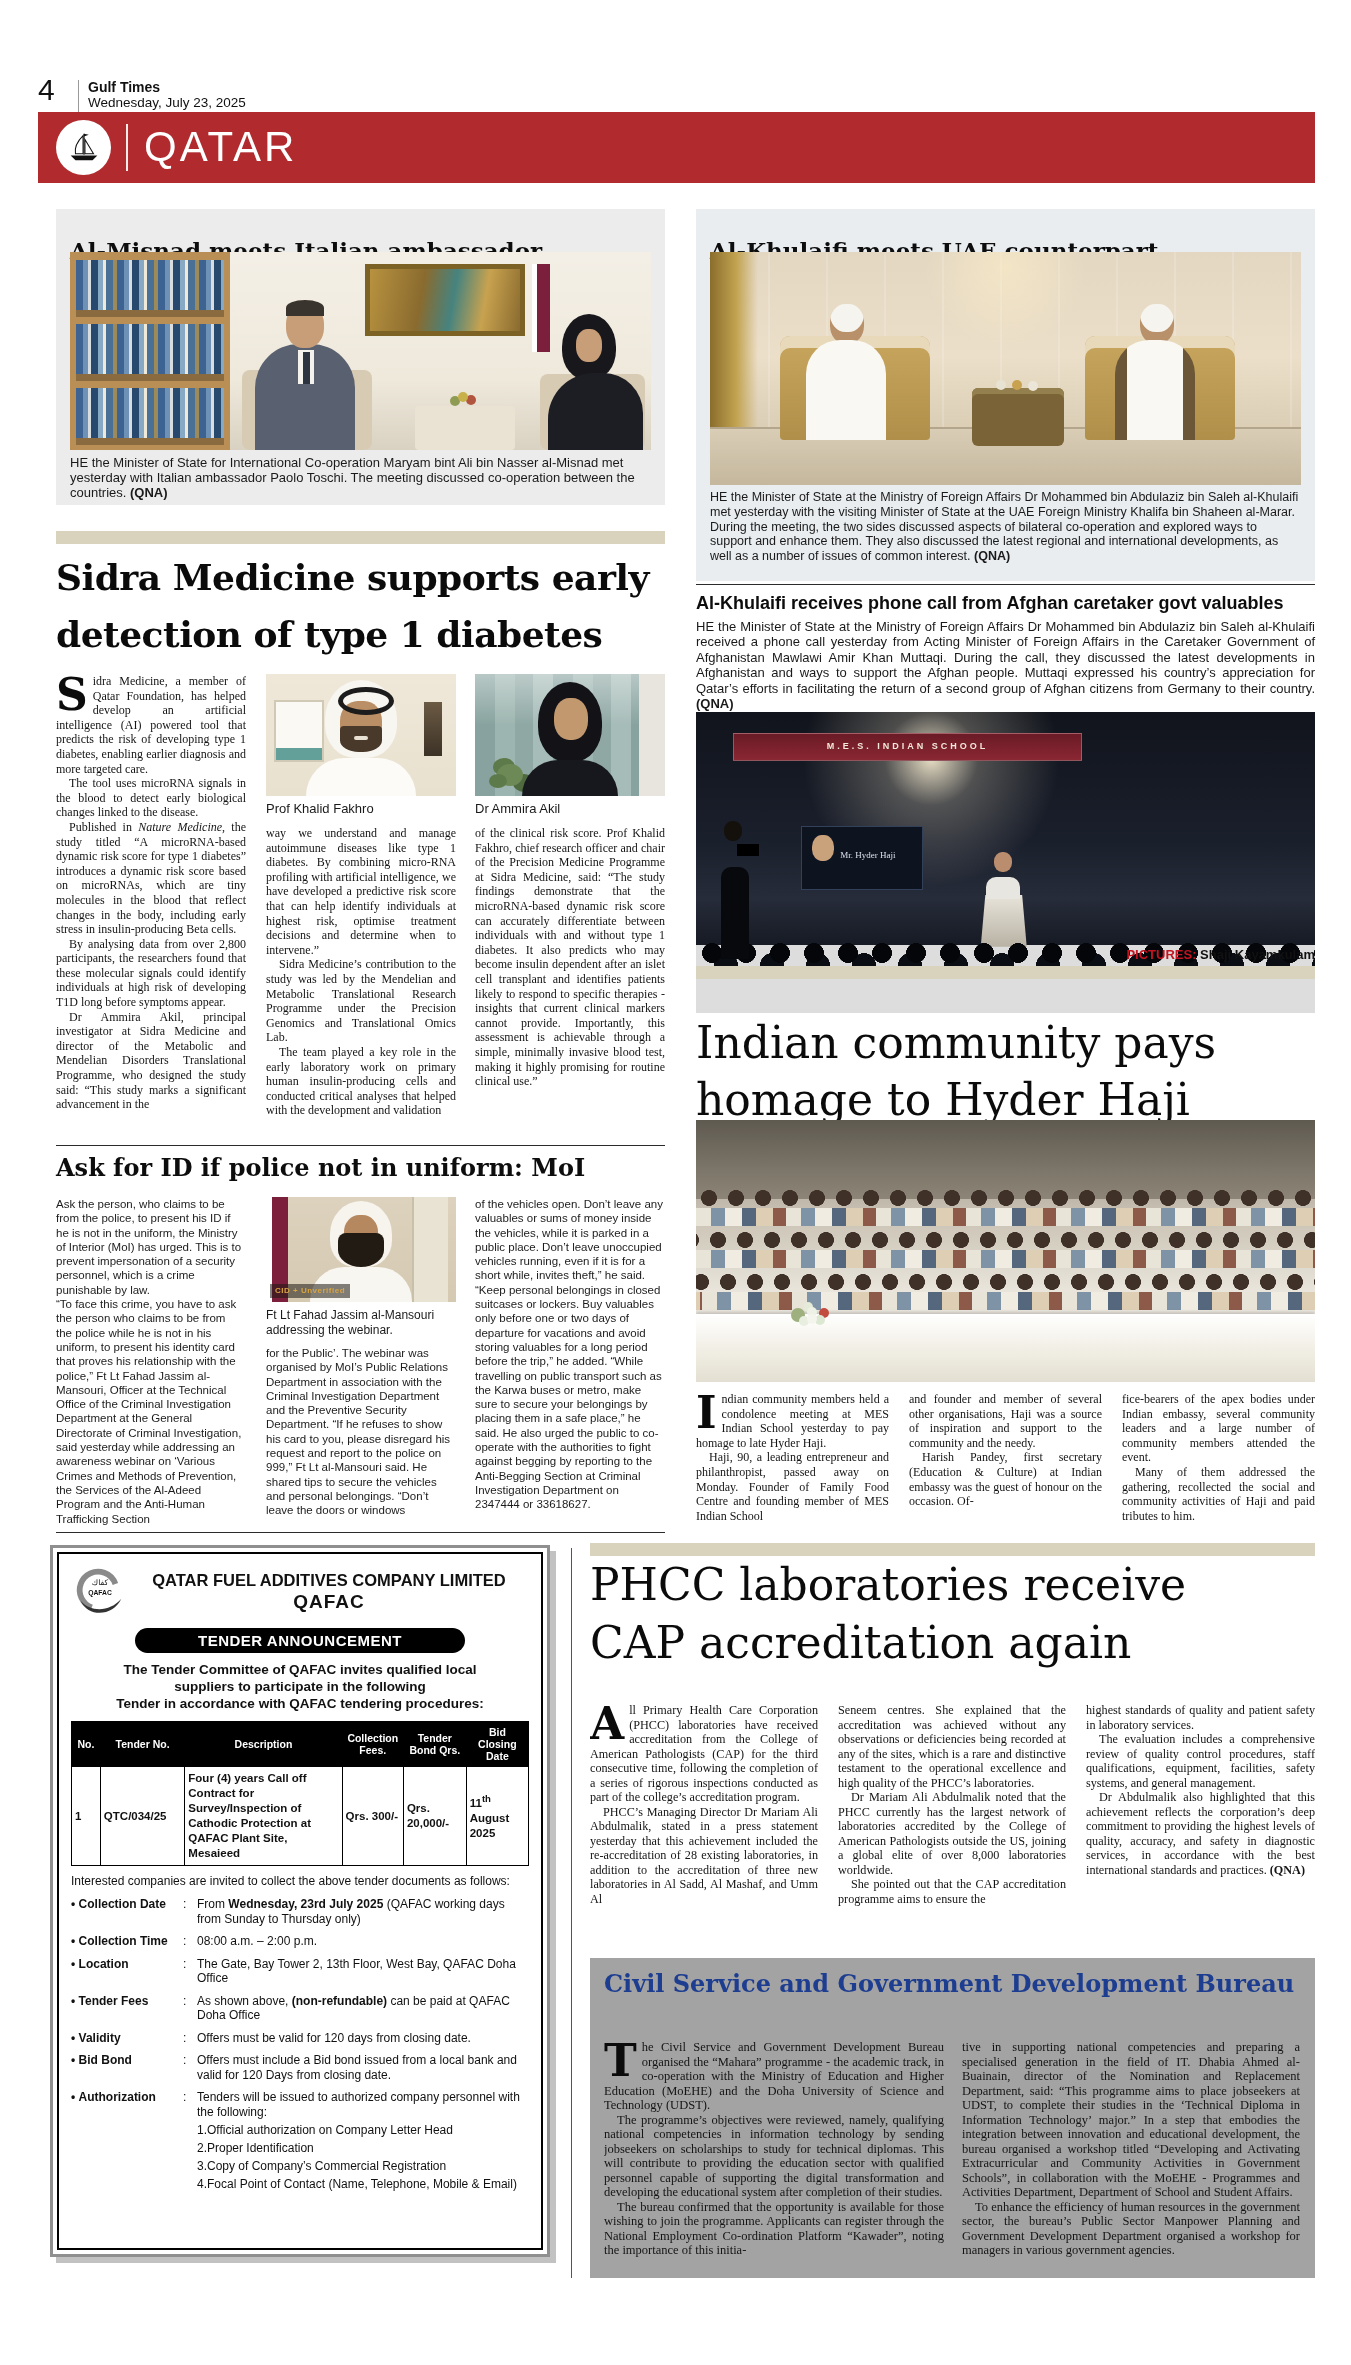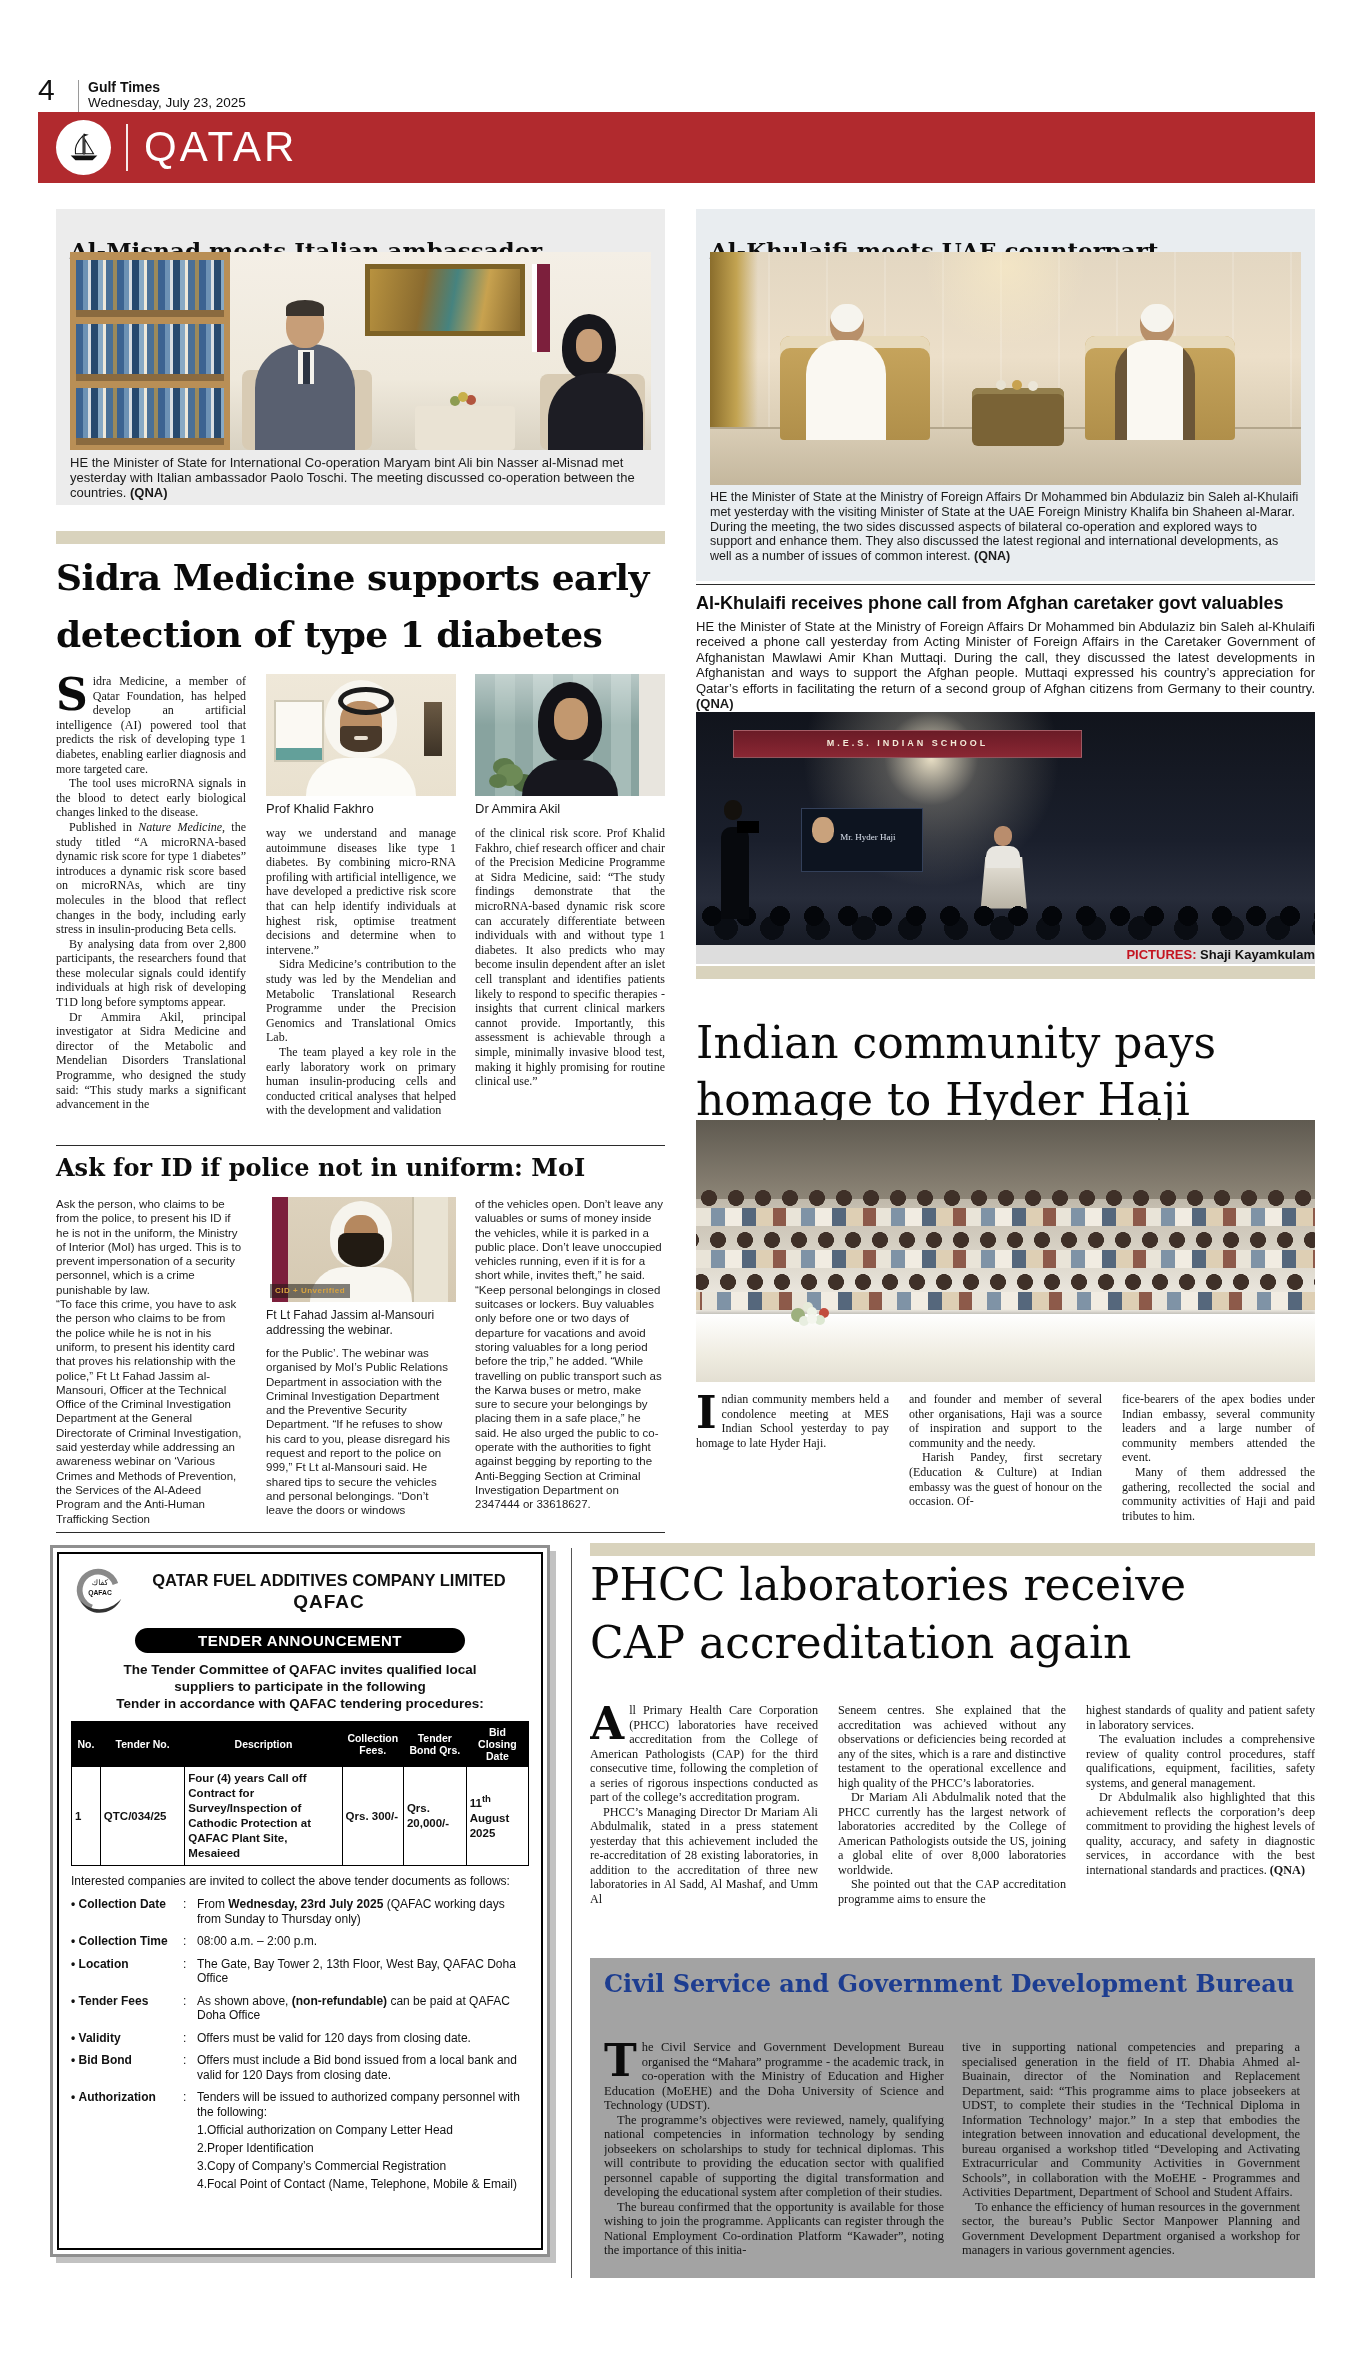--- a/index.html
+++ b/index.html
@@ -338,21 +338,21 @@
     <p class="first">of the clinical risk score. Prof Khalid Fakhro, chief research officer and chair of the Precision Medicine Programme at Sidra Medicine, said: “The study findings demonstrate that the microRNA-based dynamic risk score can accurately differentiate between individuals with and without type 1 diabetes. It also predicts who may become insulin dependent after an islet cell transplant and identifies patients likely to respond to specific therapies - insights that current clinical markers cannot provide. Importantly, this assessment is achievable through a simple, minimally invasive blood test, making it highly promising for routine clinical use.”</p>
   </div>
 
   <div class="abs rule" style="left:696px;top:584px;width:619px;height:1px"></div>
   <h2 class="abs" id="phone-h" style="margin:0">Al-Khulaifi receives phone call from Afghan caretaker govt valuables</h2>
   <p class="abs" id="phone-body" style="margin:0">
     <span>HE the Minister of State at the Ministry of Foreign Affairs Dr Mohammed bin Abdulaziz bin Saleh al-Khulaifi received a phone call yesterday from Acting Minister of Foreign Affairs in the Caretaker Government of Afghanistan Mawlawi Amir Khan Muttaqi. During the call, they discussed the latest developments in Afghanistan and ways to support the Afghan people. Muttaqi expressed his country’s appreciation for Qatar’s efforts in facilitating the return of a second group of Afghan citizens from Germany to their country.</span>
     <b>(QNA)</b>
   </p>
 
-  <div class="abs photo" style="left:696px;top:712px;width:619px;height:252px">
+  <div class="abs photo" style="left:696px;top:712px;width:619px;height:301px">
     <div id="photoF">
       <div class="pF-banner">M.E.S. INDIAN SCHOOL</div>
       <div class="pF-screen">
         <div class="port"></div>
         <div class="cap">Mr. Hyder Haji</div>
       </div>
       <div class="pF-podium"></div>
       <div class="pF-spk-head"></div>
       <div class="pF-spk-body"></div>
       <div class="pF-crowd"></div>
@@ -376,20 +376,21 @@
       <div class="pG-wall"></div>
       <div class="pG-row" style="top:26%"></div>
       <div class="pG-row" style="top:42%;background-position:9px 0,0 20px"></div>
       <div class="pG-row" style="top:58%;background-position:19px 0,6px 20px"></div>
       <div class="pG-table"></div>
       <div class="pG-flowers"></div>
     </div>
   </div>
   <div class="abs serifcol clip" style="left:696px;top:1392px;width:193px;height:150px">
     <p class="first"><span class="dropcap">I</span><span>ndian community members held a condolence meeting at MES Indian School yesterday to pay homage to late Hyder Haji.</span></p>
+    <p>Haji, 90, a leading entrepreneur and philanthropist, passed away on Monday. Founder of Family Food Centre and founding member of MES Indian School</p>
   </div>
   <div class="abs serifcol clip" style="left:909px;top:1392px;width:193px;height:150px">
     <p class="first">and founder and member of several other organisations, Haji was a source of inspiration and support to the community and the needy.</p>
     <p>Harish Pandey, first secretary (Education &amp; Culture) at Indian embassy was the guest of honour on the occasion. Of-</p>
   </div>
   <div class="abs serifcol clip" style="left:1122px;top:1392px;width:193px;height:150px">
     <p class="first">fice-bearers of the apex bodies under Indian embassy, several community leaders and a large number of community members attended the event.</p>
     <p>Many of them addressed the gathering, recollected the social and community activities of Haji and paid tributes to him.</p>
   </div>
 

